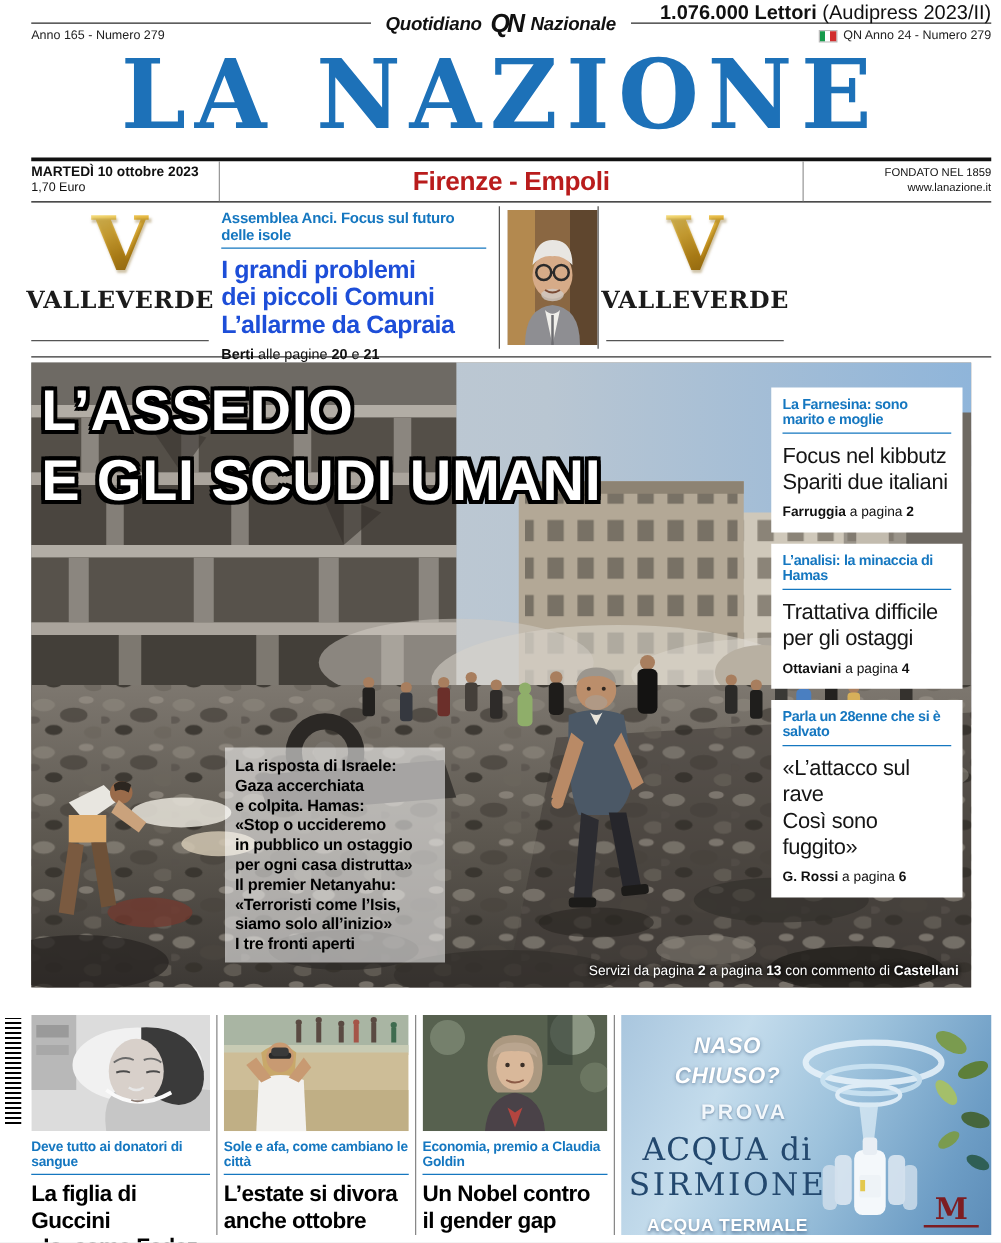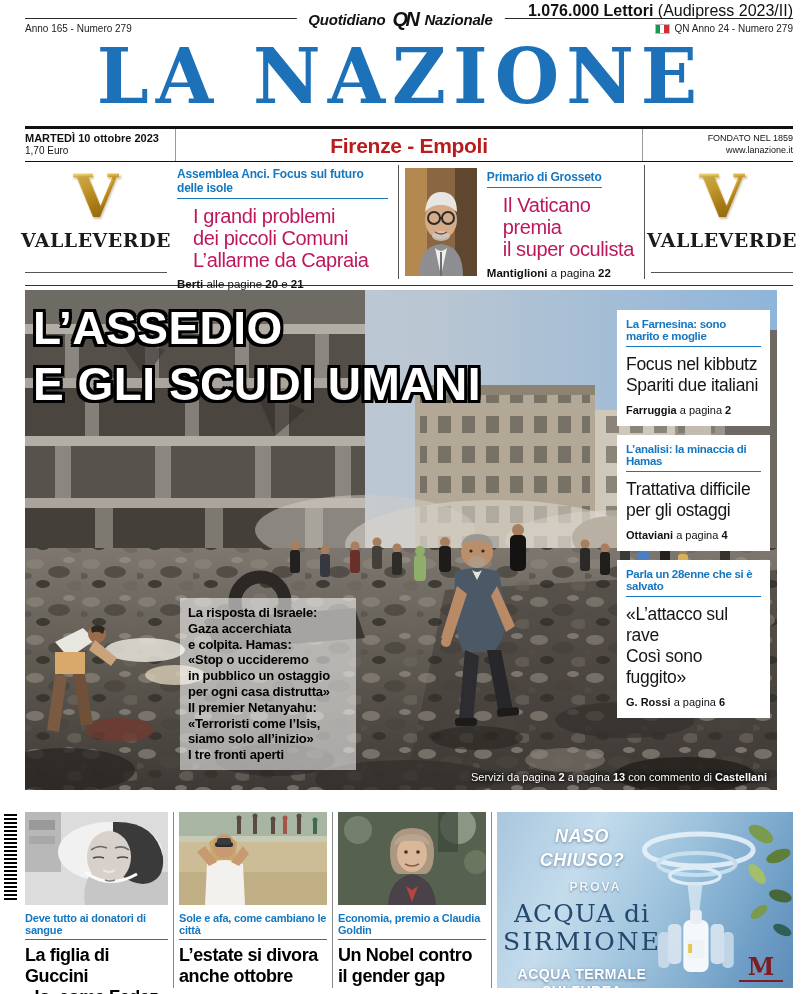--- a/index.html
+++ b/index.html
@@ -64,21 +64,21 @@
   .vv-name { font-family:"DejaVu Serif", serif; font-weight:bold; font-size:19px; letter-spacing:0.5px; color:#1b1b1b; margin-top:2px; }
   .vv-rule { position:absolute; bottom:12px; left:0; right:0; border-top:1.5px solid #555; }
 
   .teaser-article { padding:4px 10px 0 10px; }
   .ta-1 { width:232px; }
   .ta-2 { width:168px; padding-right:4px; }
   .kicker {
     display:inline-block; color:#1577c0; font-size:12px; font-weight:600; letter-spacing:-0.2px;
     padding-bottom:3px; border-bottom:1.5px solid #1577c0; margin-bottom:6px;
   }
-  .t-headline { font-size:20px; line-height:22px; font-weight:normal; letter-spacing:-0.4px; color:#be185d;margin-left:16px; }
+  .t-headline { font-size:20px; line-height:22px; font-weight:bold; letter-spacing:-0.4px; color:#1d4ed8; }
   .byline { font-size:11.5px; margin-top:7px; color:#111; }
   .teaser-photo { width:72px; margin-top:5px; }
   .teaser-photo svg { display:block; }
   .tdiv { width:1px; background:#555; margin:2px 6px 6px 0; }
 
   
   .hero { position:absolute; top:290px; left:25px; width:752px; height:500px; background:#8e8a84; }
   .hero svg.scene { position:absolute; inset:0; }
   .hero-headline {
     position:absolute; top:10px; left:8px;
@@ -119,21 +119,21 @@
   .bdiv { width:1px; background:#888; margin:4px 5px 6px 5px; }
 
   
   .ad {
     position:relative; flex:1; margin-top:4px; height:176px; overflow:hidden;
     background:linear-gradient(115deg,#a9c6de 0%,#c4dcec 28%,#9dc2dc 55%,#6d9dc5 85%,#5d8db8 100%);
   }
   .ad-art { position:absolute; inset:0; }
   .ad-copy { position:absolute; left:0; top:0; width:170px; height:100%; display:flex; flex-direction:column; align-items:center; text-align:center; padding-top:12px; }
   .ad-line1 { color:#fff; font-weight:bold; font-size:18px; line-height:24px; letter-spacing:0.5px; text-shadow:0 1px 3px rgba(20,50,90,0.5);font-style:italic; }
-  .ad-prova { color:#f2f7fb; font-weight:bold; font-size:12px; letter-spacing:2px; margin-top:8px; text-shadow:0 1px 2px rgba(20,50,90,0.5);margin-left:27px; }
+  .ad-prova { color:#f2f7fb; font-weight:bold; font-size:17px; letter-spacing:2px; margin-top:8px; text-shadow:0 1px 2px rgba(20,50,90,0.5);margin-left:27px; }
   .ad-brand { font-family:"DejaVu Serif", serif; color:#23486e; font-size:25px; line-height:28px; margin-top:6px; letter-spacing:1px; }
   .ad-brand .b2 { letter-spacing:2px; }
   .ad-sub { color:#fff; font-weight:bold; font-size:14px; line-height:17px; margin-top:10px; letter-spacing:0.5px; text-shadow:0 1px 3px rgba(20,50,90,0.55); }
   .ad-mlogo { position:absolute; right:10px; bottom:6px; text-align:center; color:#7d1d22; font-family:"DejaVu Serif", serif; font-weight:bold; font-size:24px; line-height:24px; }
   .ad-mlogo .bar { width:44px; height:2px; background:#7d1d22; margin-top:1px; }
 </style>
 </head>
 <body>
 
 <div class="page">
@@ -201,27 +201,20 @@
         <ellipse cx="36" cy="52" rx="16" ry="19" fill="#d6ab88"></ellipse>
         <path d="M20 44 Q22 24 36 24 Q52 24 52 44 Q44 36 36 37 Q27 36 20 44 Z" fill="#e8e6e2"></path>
         <ellipse cx="36" cy="68" rx="9" ry="5" fill="#cfc9c4" opacity="0.8"></ellipse>
         <circle cx="29" cy="50" r="6" fill="none" stroke="#2a2a2a" stroke-width="2"></circle>
         <circle cx="43" cy="50" r="6" fill="none" stroke="#2a2a2a" stroke-width="2"></circle>
         <line x1="35" y1="50" x2="37" y2="50" stroke="#2a2a2a" stroke-width="2"></line>
         <path d="M30 64 Q36 68 42 64" stroke="#7a4a34" stroke-width="1.5" fill="none"></path>
       </svg>
     </div>
 
-    <article class="teaser-article ta-2">
-      <span class="kicker">Primario di Grosseto</span>
-      <h2 class="t-headline prewrap">Il Vaticano
-premia
-il super oculista</h2>
-      <div class="byline"><span style="font-weight: bold;">Mantiglioni</span><span> a pagina </span><span style="font-weight: bold;">22</span></div>
-    </article>
 
     <div class="tdiv"></div>
 
     <div class="valleverde">
       <div class="vv-initial">V</div>
       <div class="vv-name">VALLEVERDE</div>
       <div class="vv-rule"></div>
     </div>
   </div>
 

